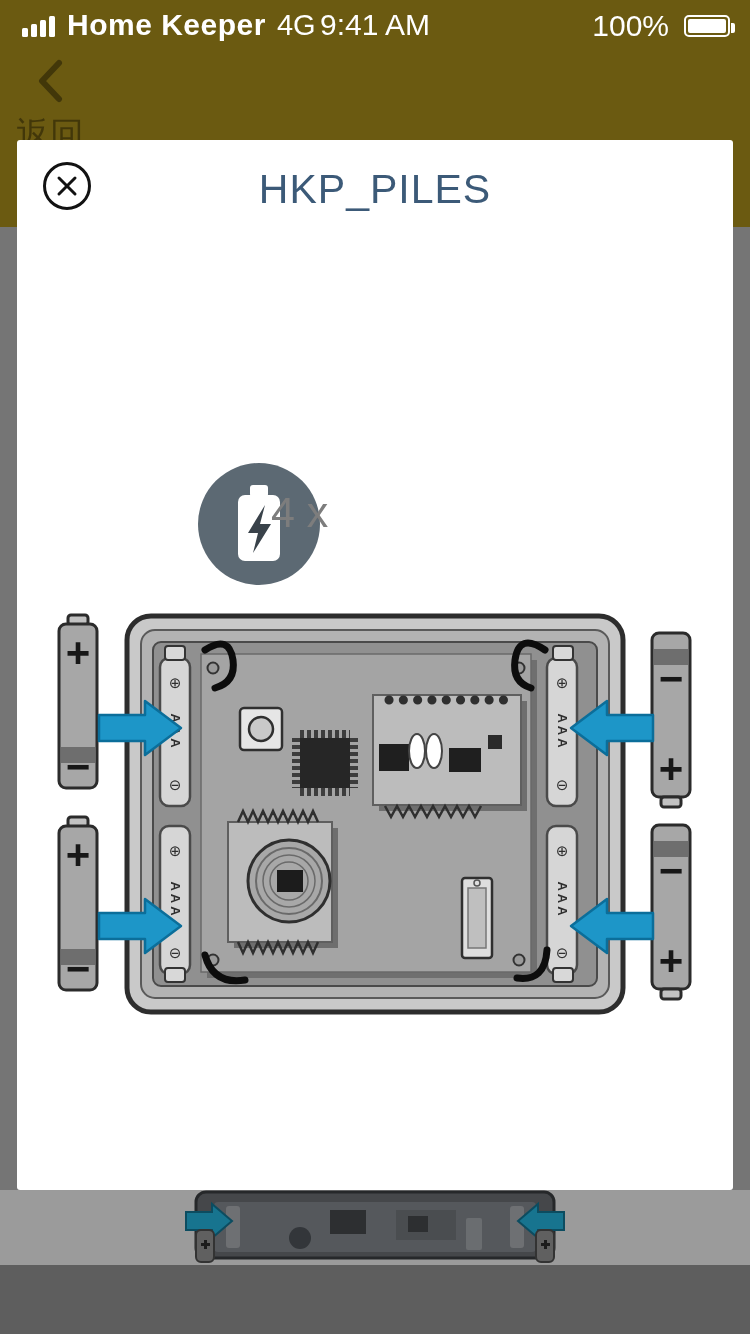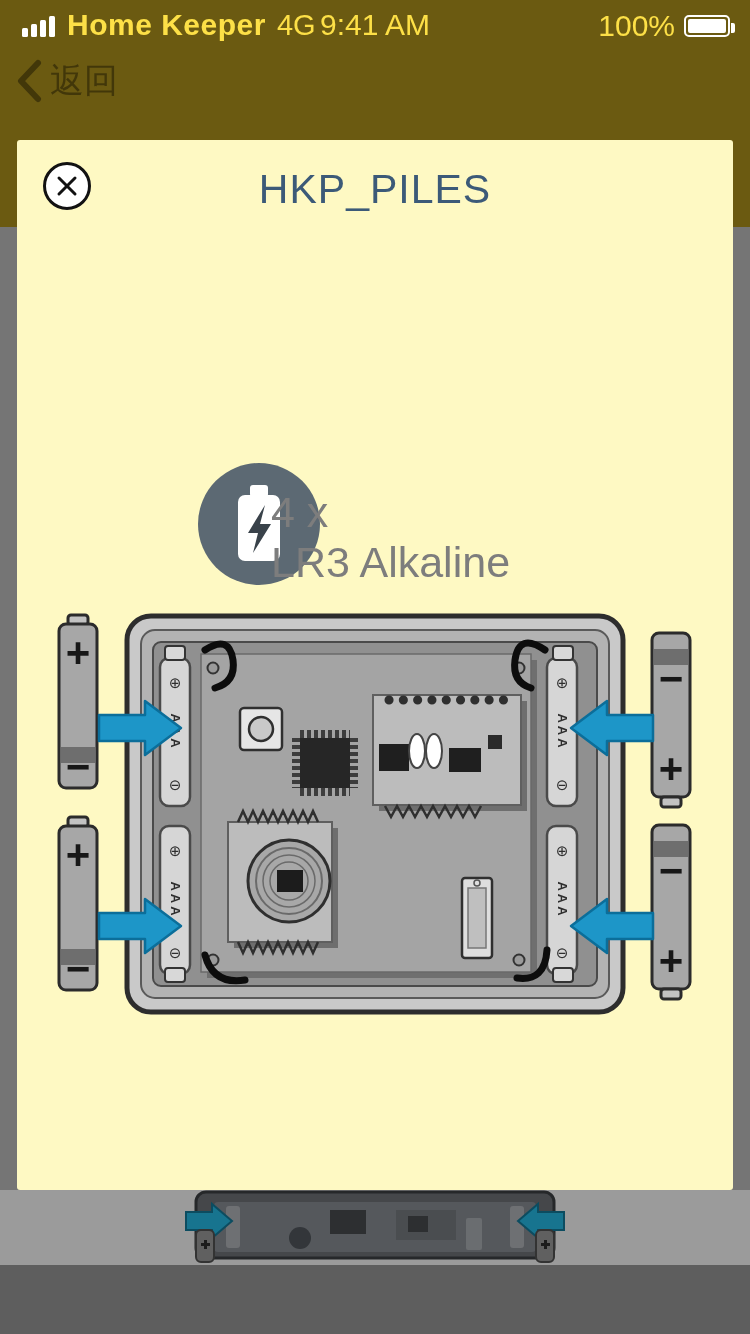--- a/index.html
+++ b/index.html
@@ -4,44 +4,44 @@
 <style>
   * { margin:0; padding:0; box-sizing:border-box; }
   html,body { background:#2a2a2a; }
   body { font-family:"Liberation Sans", sans-serif; }
 
   .screen { position:relative; width:750px; height:1334px; overflow:hidden; background:#757575; margin:0 auto; }
 
   
   .header { position:absolute; top:0; left:0; width:750px; height:227px; background:#6b5a11; }
 
-  .status-bar { position:absolute; top:0; left:0; right:0; height:44px; color:#fde047; }
+  .status-bar { position:absolute; top:0; left:0; right:0; height:44px; color:#ffffff; }
   .sb-left { position:absolute; left:22px; top:8px; display:flex; align-items:center; }
   .signal { display:flex; align-items:flex-end; gap:3px; height:24px; margin-right:12px; }
   .signal span { display:block; width:6px; background:#fff; border-radius:1.5px; }
   .signal span:nth-child(1){height:9px;} .signal span:nth-child(2){height:13px;}
   .signal span:nth-child(3){height:17px;} .signal span:nth-child(4){height:21px;}
   .carrier { font-size:30px; font-weight:600; letter-spacing:.5px; }
   .network { font-size:29px; font-weight:400; margin-left:11px; }
   .sb-time { position:absolute; left:0; right:0; top:8px; text-align:center; font-size:30px; font-weight:400; }
-  .sb-right { position:absolute; right:20px; top:9px; display:flex; align-items:center; gap:9px; font-size:30px; }
+  .sb-right { position:absolute; right:20px; top:9px; display:flex; align-items:center; gap:15px; font-size:30px; }
   .batt { position:relative; width:46px; height:22px; border:2px solid #fff; border-radius:5px; }
   .batt::before { content:""; position:absolute; inset:2px; background:#fff; border-radius:2px; }
   .batt::after { content:""; position:absolute; right:-7px; top:6px; width:4px; height:10px; background:#fff; border-radius:0 2px 2px 0; }
 
   .nav-back { position:absolute; left:16px; top:58px; display:flex; align-items:center; gap:8px;
-              color:rgba(10,8,0,0.42); cursor:pointer; }
+              color:rgba(10,8,0,0.42); cursor:pointer;flex-direction:column; }
   .back-label { font-size:34px; }
 
   
   .scrim { position:absolute; top:227px; left:0; width:750px; height:1107px; background:#757575; }
   .underlay-svg { position:absolute; bottom:0; left:0; display:block; }
 
   
-  .modal { position:absolute; left:17px; top:140px; width:716px; height:1050px; background:#fef9c3; border-radius:3px; }
+  .modal { position:absolute; left:17px; top:140px; width:716px; height:1050px; background:#ffffff; border-radius:3px; }
 
   .modal-close { position:absolute; left:26px; top:22px; width:48px; height:48px; border:3px solid #121212;
                  border-radius:50%; background:#fff; display:flex; align-items:center; justify-content:center; cursor:pointer; }
   .modal-title { position:absolute; top:26px; left:0; right:0; text-align:center; font-size:41px;
                  font-weight:400; color:#3c5a78; letter-spacing:1px; }
 
   .badge { position:absolute; left:181px; top:323px; width:122px; height:122px; border-radius:50%;
            background:#5c6973; display:flex; align-items:center; justify-content:center; }
 
   .spec { position:absolute; left:254px; top:347px; width:330px; 
@@ -124,21 +124,20 @@
     <div class="badge">
       <svg width="122" height="122" viewBox="0 0 122 122">
         <rect x="52" y="22" width="18" height="12" rx="3" fill="#ffffff"></rect>
         <rect x="40" y="32" width="42" height="66" rx="7" fill="#ffffff"></rect>
         <polygon points="67,42 50,70 60,70 55,90 73,61 62,61" fill="#39424a"></polygon>
       </svg>
     </div>
 
     <div class="spec">
       <div>4 x</div>
-      <div>LR3 Alkaline</div>
     </div>
 
     <svg class="diagram" width="642" height="408" viewBox="0 0 642 408">
       <defs>
         <g id="bat-left">
           <rect x="9" y="0" width="20" height="10" rx="3" fill="#c2c2c2" stroke="#2b2b2b" stroke-width="3"></rect>
           <rect x="0" y="9" width="38" height="164" rx="7" fill="#a7a7a7" stroke="#2b2b2b" stroke-width="3"></rect>
           <text x="19" y="52" class="bat-sign">+</text>
           <rect x="2" y="132" width="34" height="16" fill="#6e6e6e"></rect>
           <text x="19" y="166" class="bat-sign">−</text>

